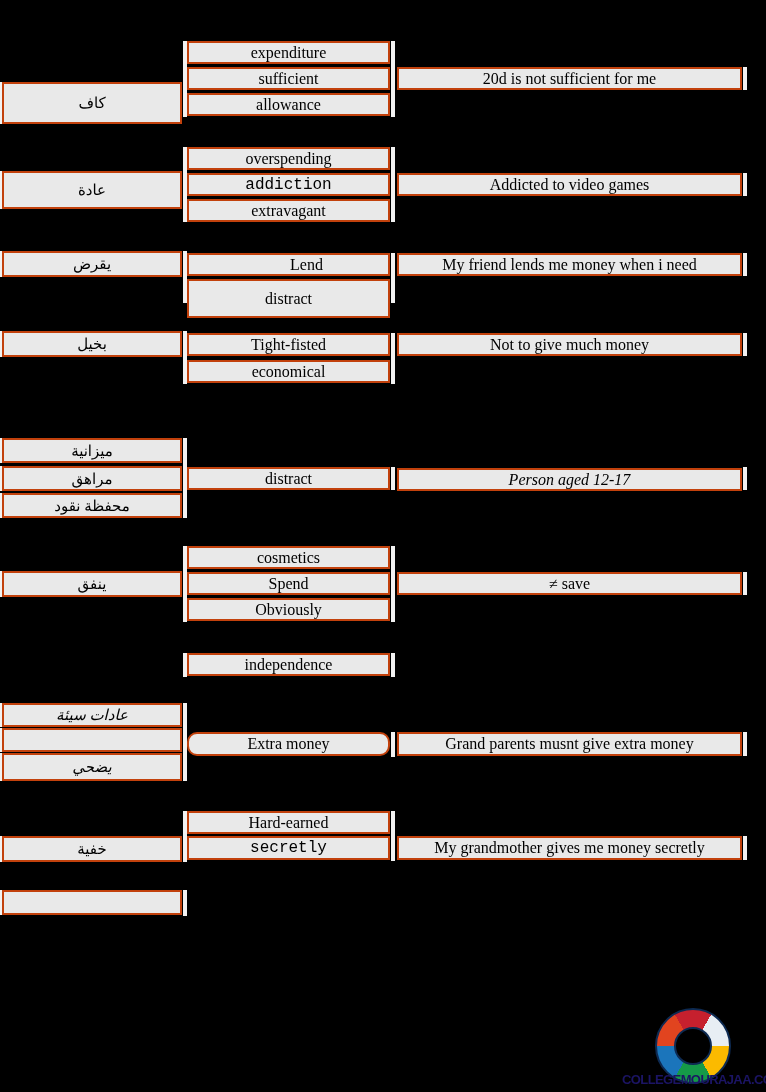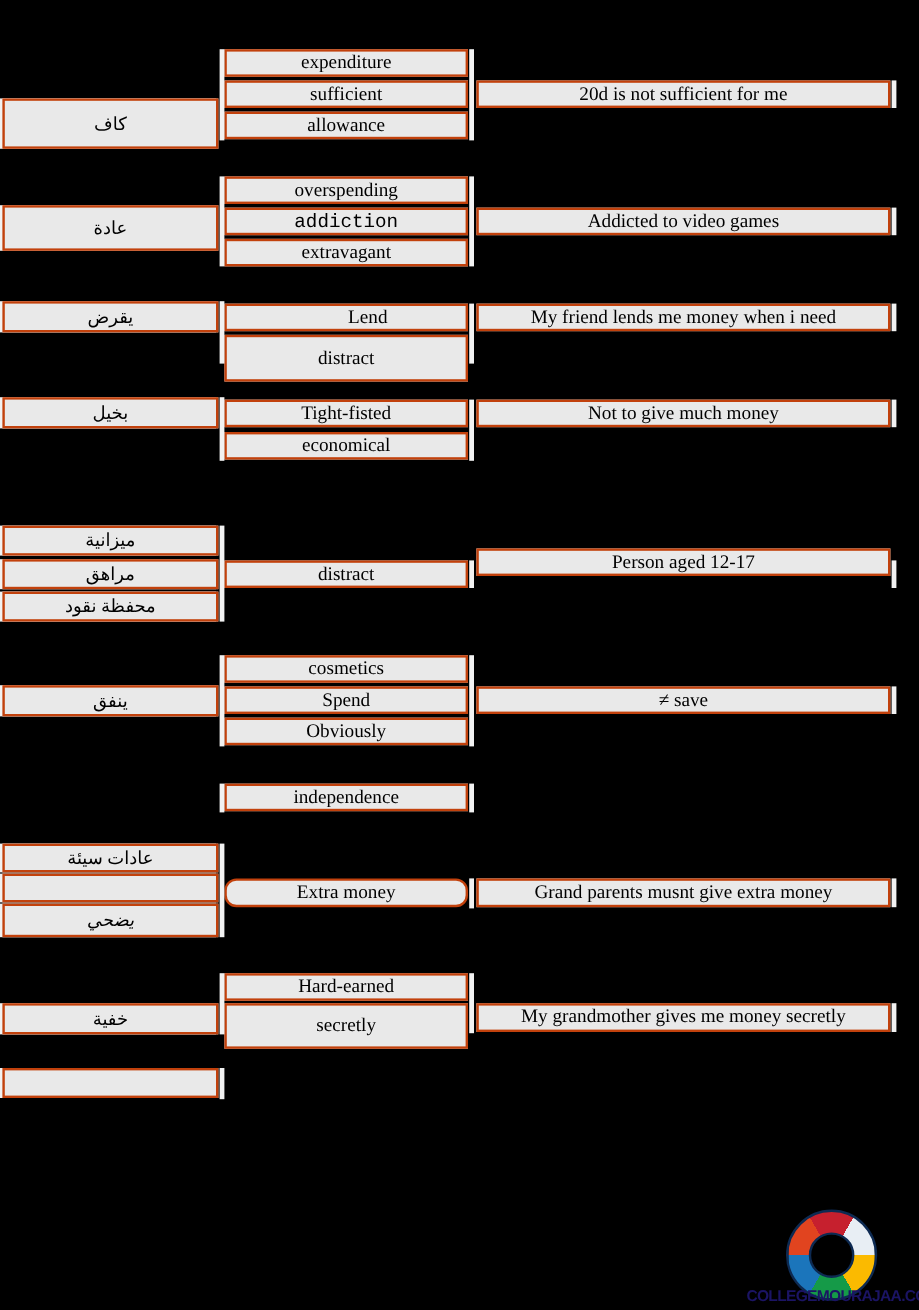--- a/index.html
+++ b/index.html
@@ -102,46 +102,46 @@
       <div class="cell cell-m" style="top: 333px; height: 23px;">Tight-fisted</div>
       <div class="cell cell-r" style="top: 333px; height: 23px;">Not to give much money</div>
       <div class="cell cell-m" style="top: 360px; height: 23px;">economical</div>
       <div class="bar bar-lm" style="top: 331px; height: 53px;"></div>
       <div class="bar bar-mr" style="top: 333px; height: 51px;"></div>
       <div class="bar bar-re" style="top: 333px; height: 23px;"></div>
       <div class="cell cell-l" style="top: 438px; height: 25px;">ميزانية</div>
       <div class="cell cell-l" style="top: 466px; height: 25px;">مراهق</div>
       <div class="cell cell-l" style="top: 493px; height: 25px;">محفظة نقود</div>
       <div class="cell cell-m" style="top: 467px; height: 23px;">distract</div>
-      <div class="cell cell-r" style="top: 457px; height: 23px;">Person aged 12-17</div>
+      <div class="cell cell-r" style="top: 468px; height: 23px; font-style: italic;">Person aged 12-17</div>
       <div class="bar bar-lm" style="top: 438px; height: 80px;"></div>
       <div class="bar bar-mr" style="top: 467px; height: 23px;"></div>
       <div class="bar bar-re" style="top: 467px; height: 23px;"></div>
       <div class="cell cell-m" style="top: 546px; height: 23px;">cosmetics</div>
       <div class="cell cell-l" style="top: 571px; height: 26px;">ينفق</div>
       <div class="cell cell-m" style="top: 572px; height: 23px;">Spend</div>
       <div class="cell cell-r" style="top: 572px; height: 23px;">≠ save</div>
       <div class="cell cell-m" style="top: 598px; height: 23px;">Obviously</div>
       <div class="bar bar-lm" style="top: 546px; height: 76px;"></div>
       <div class="bar bar-mr" style="top: 546px; height: 76px;"></div>
       <div class="bar bar-re" style="top: 572px; height: 23px;"></div>
       <div class="cell cell-m" style="top: 653px; height: 23px;">independence</div>
       <div class="bar bar-lm" style="top: 653px; height: 24px;"></div>
       <div class="bar bar-mr" style="top: 653px; height: 24px;"></div>
-      <div class="cell cell-l" style="top: 703px; height: 24px;">عادات سيئة</div>
+      <div class="cell cell-l" style="top: 703px; height: 24px; font-style: italic;">عادات سيئة</div>
       <div class="cell cell-l" style="top: 728px; height: 24px;"></div>
       <div class="cell cell-l" style="top: 753px; height: 28px; font-style: italic;">يضحي</div>
       <div class="cell cell-m" style="top: 732px; height: 24px; border-radius: 10px;">Extra money</div>
       <div class="cell cell-r" style="top: 732px; height: 24px;">Grand parents musnt give extra money</div>
       <div class="bar bar-lm" style="top: 703px; height: 78px;"></div>
       <div class="bar bar-mr" style="top: 732px; height: 25px;"></div>
       <div class="bar bar-re" style="top: 732px; height: 24px;"></div>
       <div class="cell cell-m" style="top: 811px; height: 23px;">Hard-earned</div>
       <div class="cell cell-l" style="top: 836px; height: 26px;">خفية</div>
-      <div class="cell cell-m" style="top: 836px; height: 38px;">secretly</div>
+      <div class="cell cell-m" style="top: 836px; height: 24px; font-family: Liberation Mono, monospace;">secretly</div>
       <div class="cell cell-r" style="top: 836px; height: 24px;">My grandmother gives me money secretly</div>
       <div class="bar bar-lm" style="top: 811px; height: 51px;"></div>
       <div class="bar bar-mr" style="top: 811px; height: 50px;"></div>
       <div class="bar bar-re" style="top: 836px; height: 24px;"></div>
       <div class="cell cell-l" style="top: 890px; height: 25px;"></div>
       <div class="bar bar-lm" style="top: 890px; height: 26px;"></div>
     </div>
   <div class="logo">
     <div class="logo-ring"></div>
     <div class="logo-text">COLLEGEMOURAJAA.COM</div>

